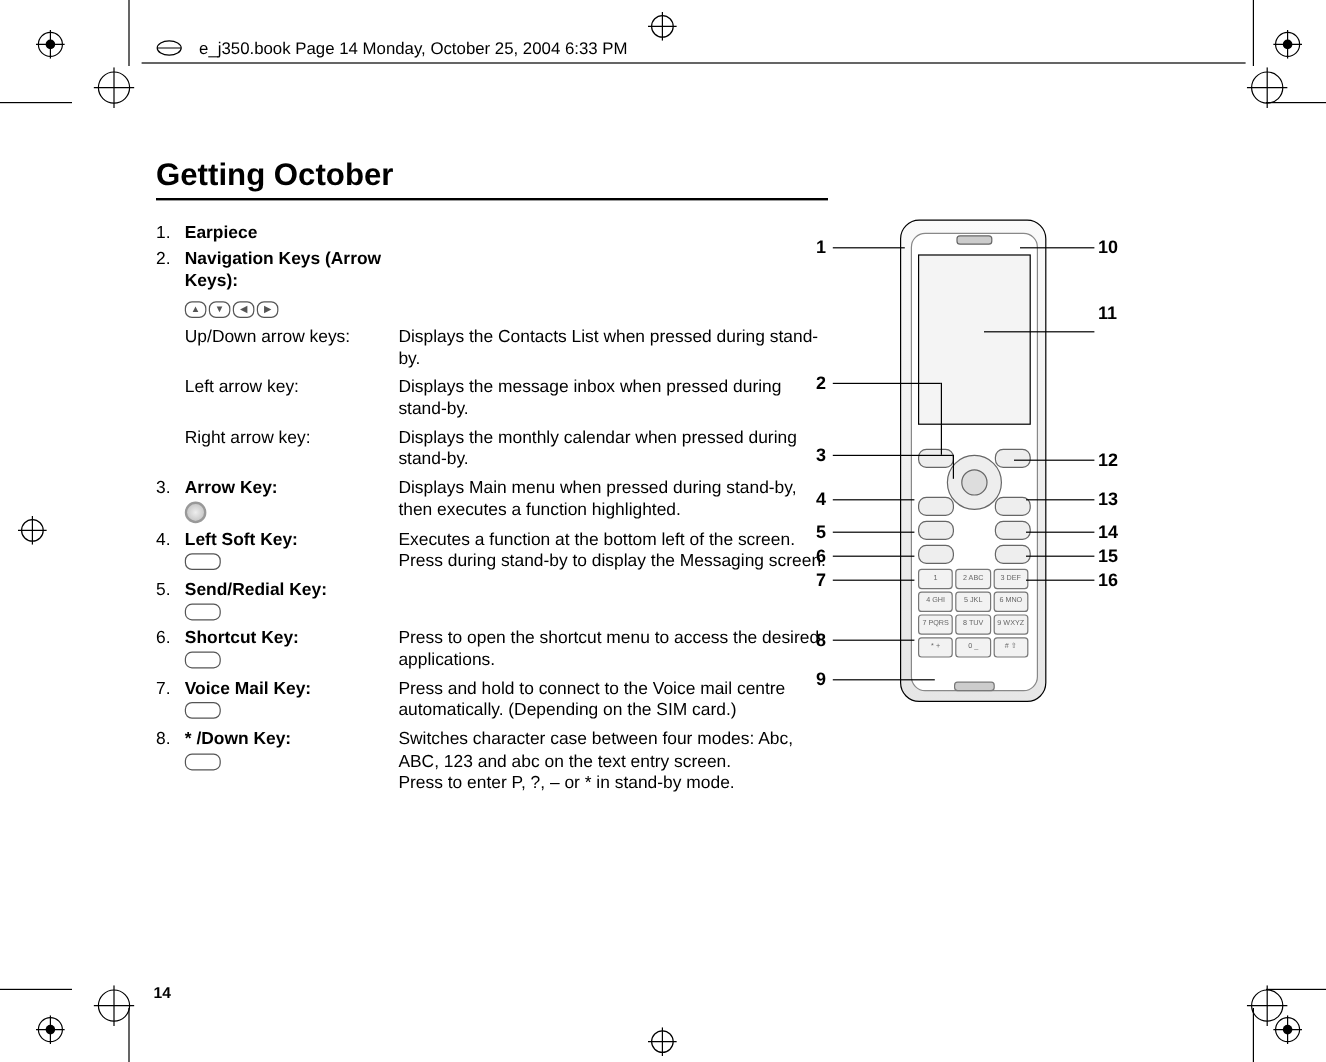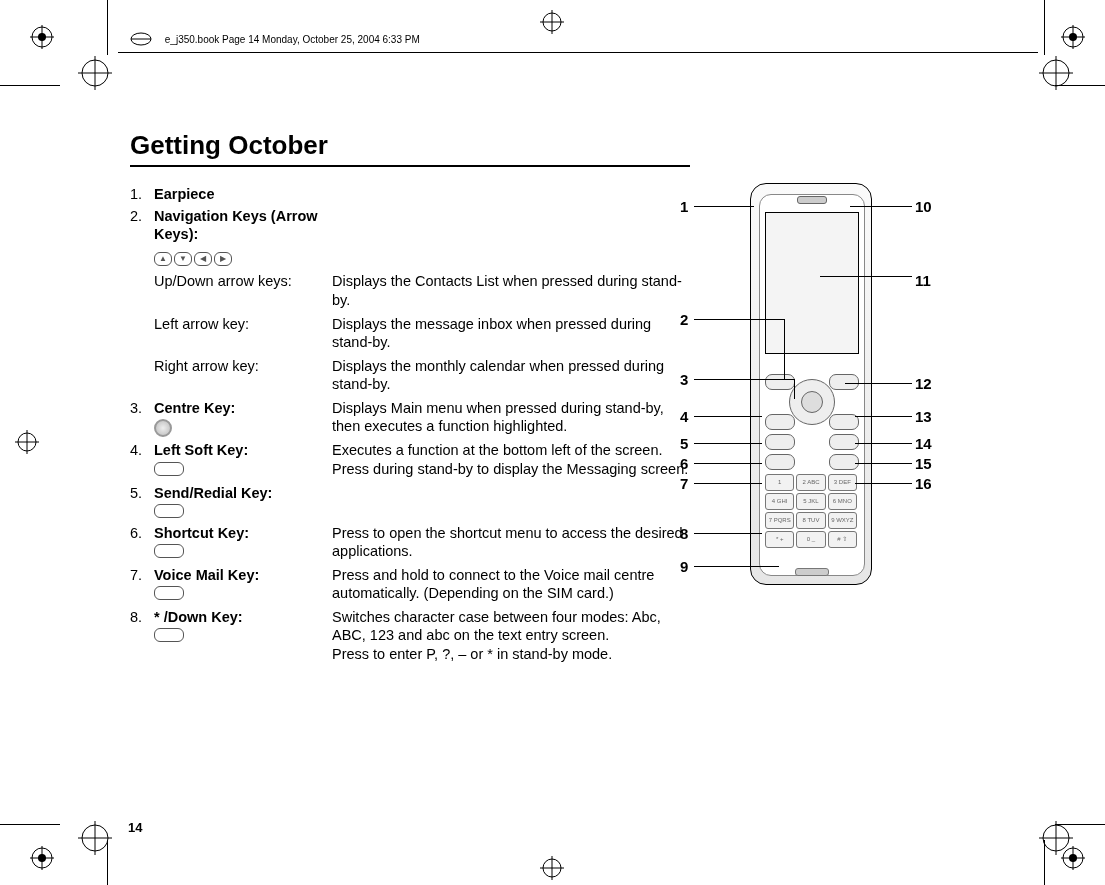--- a/index.html
+++ b/index.html
@@ -1,19 +1,19 @@
 <!DOCTYPE html>
 <html><head>
 <meta charset="utf-8">
 <style>
 html,body{margin:0;padding:0;width:1105px;height:885px;background:#fff;font-family:Arial,Helvetica,sans-serif;color:#000;position:relative;overflow:hidden}
 .reg-mark{position:absolute;width:24px;height:24px}
 .reg-mark svg{display:block}
 .cross-mark{position:absolute;width:34px;height:34px}
-.page-header{position:absolute;left:130px;top:32px;font-size:10px;color:#000}
+.page-header{position:absolute;left:130px;top:32px;font-size:14px;color:#000}
 .page-header .oval{display:inline-block;vertical-align:middle;margin-right:10px}
 .content{position:absolute;left:130px;top:130px;width:870px}
 h1{font-size:26px;font-weight:bold;margin:0 0 4px 0;font-family:Arial,Helvetica,sans-serif}
 .rule{border:none;border-top:2px solid #000;margin:0 0 18px 0;width:560px}
 .list{font-size:14.5px;line-height:1.25}
 .row{display:flex;align-items:flex-start;margin:0 0 4px 0}
 .num{width:24px;flex:0 0 24px}
 .keycol{width:170px;flex:0 0 170px;padding-right:8px}
 .keycol .bold{font-weight:bold}
 .desc{width:360px}
@@ -188,21 +188,21 @@
     </div>
     <div class="subrow" style="margin-top:6px">
       <div class="spacer"></div>
       <div class="sublabel">Right arrow key:</div>
       <div class="subdesc">Displays the monthly calendar when pressed during stand-by.</div>
     </div>
 
     <div id="rest-container">
         <div class="row" style="margin-top: 6px;">
           <div class="num">3.</div>
-          <div class="keycol"><span class="bold">Centre Key:</span><div class="iconrow"><span class="mini-circle"></span></div></div>
+          <div class="keycol"><span class="bold">Arrow Key:</span><div class="iconrow"><span class="mini-circle"></span></div></div>
           <div class="desc">Displays Main menu when pressed during stand-by, then executes a function highlighted.</div>
         </div>
         <div class="row" style="margin-top: 6px;">
           <div class="num">4.</div>
           <div class="keycol"><span class="bold">Left Soft Key:</span><div class="iconrow"><span class="mini-icon" style="width: 28px;"></span></div></div>
           <div class="desc">Executes a function at the bottom left of the screen.<br>Press during stand-by to display the Messaging screen.</div>
         </div>
         <div class="row" style="margin-top: 6px;">
           <div class="num">5.</div>
           <div class="keycol"><span class="bold">Send/Redial Key:</span><div class="iconrow"><span class="mini-icon" style="width: 28px;"></span></div></div>
@@ -291,21 +291,21 @@
 
   <div class="callout" style="left:-10px;top:342px">8</div>
   <div class="leader" style="left:4px;top:350px;width:68px"></div>
 
   <div class="callout" style="left:-10px;top:375px">9</div>
   <div class="leader" style="left:4px;top:383px;width:85px"></div>
 
   <div class="callout" style="left:225px;top:15px">10</div>
   <div class="leader" style="left:160px;top:23px;width:62px"></div>
 
-  <div class="callout" style="left:225px;top:89px">11</div>
+  <div class="callout" style="left:225px;top:70px">11</div>
   <div class="leader" style="left:130px;top:93px;width:92px"></div>
 
   <div class="callout" style="left:225px;top:192px">12</div>
   <div class="leader" style="left:155px;top:200px;width:67px"></div>
 
   <div class="callout" style="left:225px;top:225px">13</div>
   <div class="leader" style="left:165px;top:233px;width:57px"></div>
 
   <div class="callout" style="left:225px;top:252px">14</div>
   <div class="leader" style="left:165px;top:260px;width:57px"></div>

